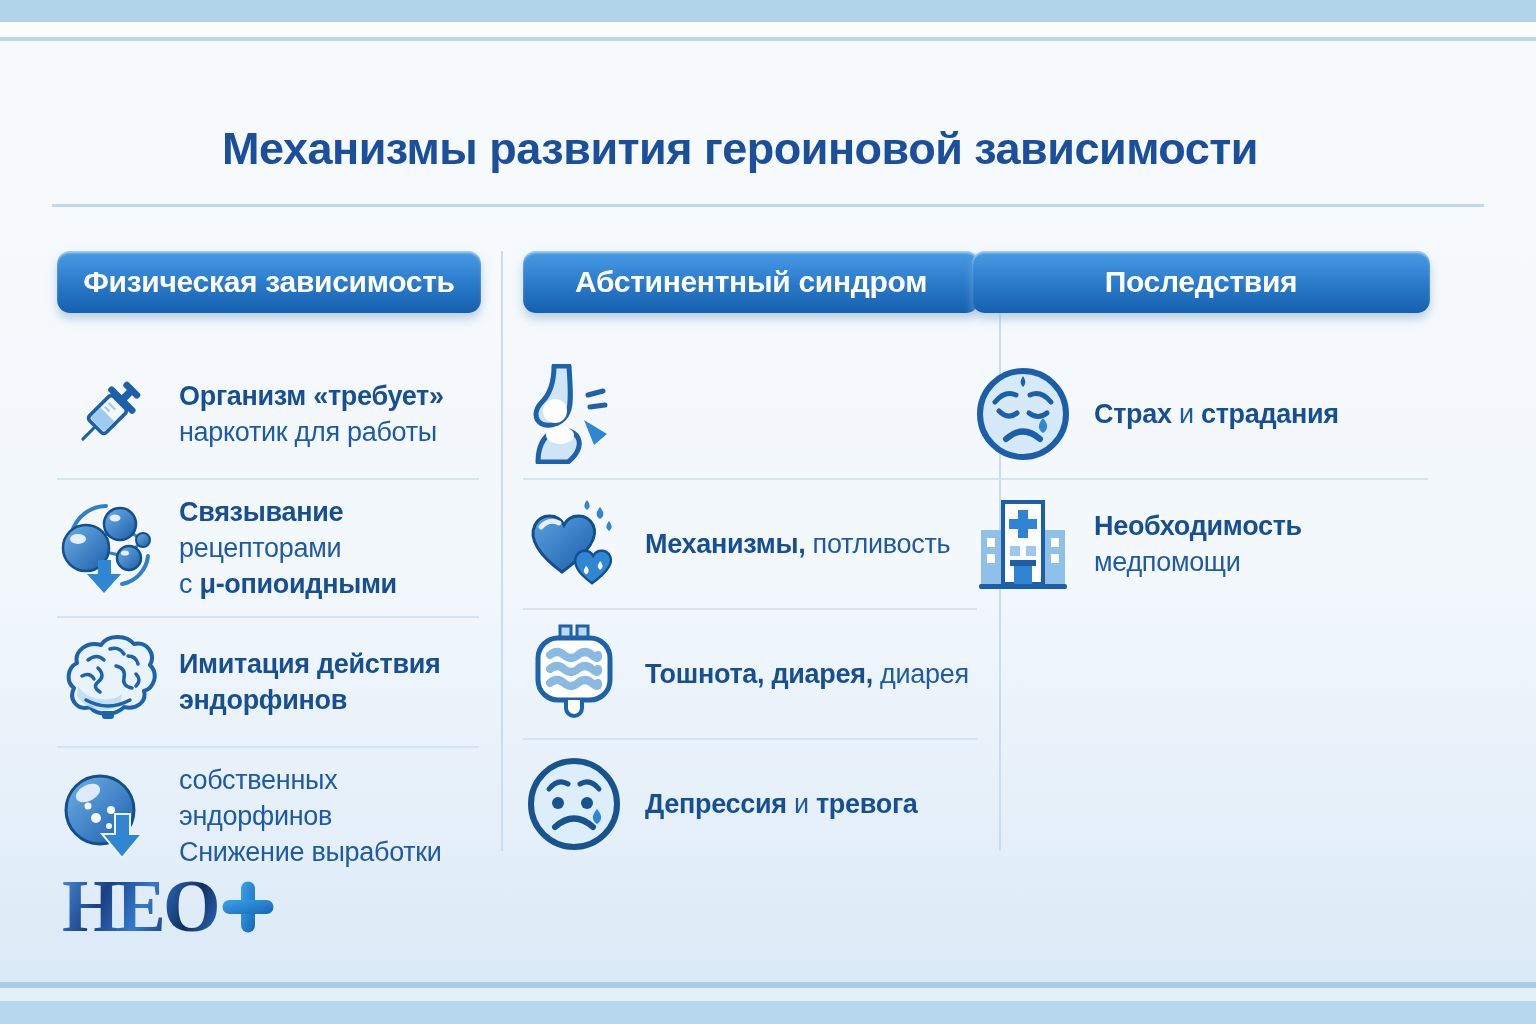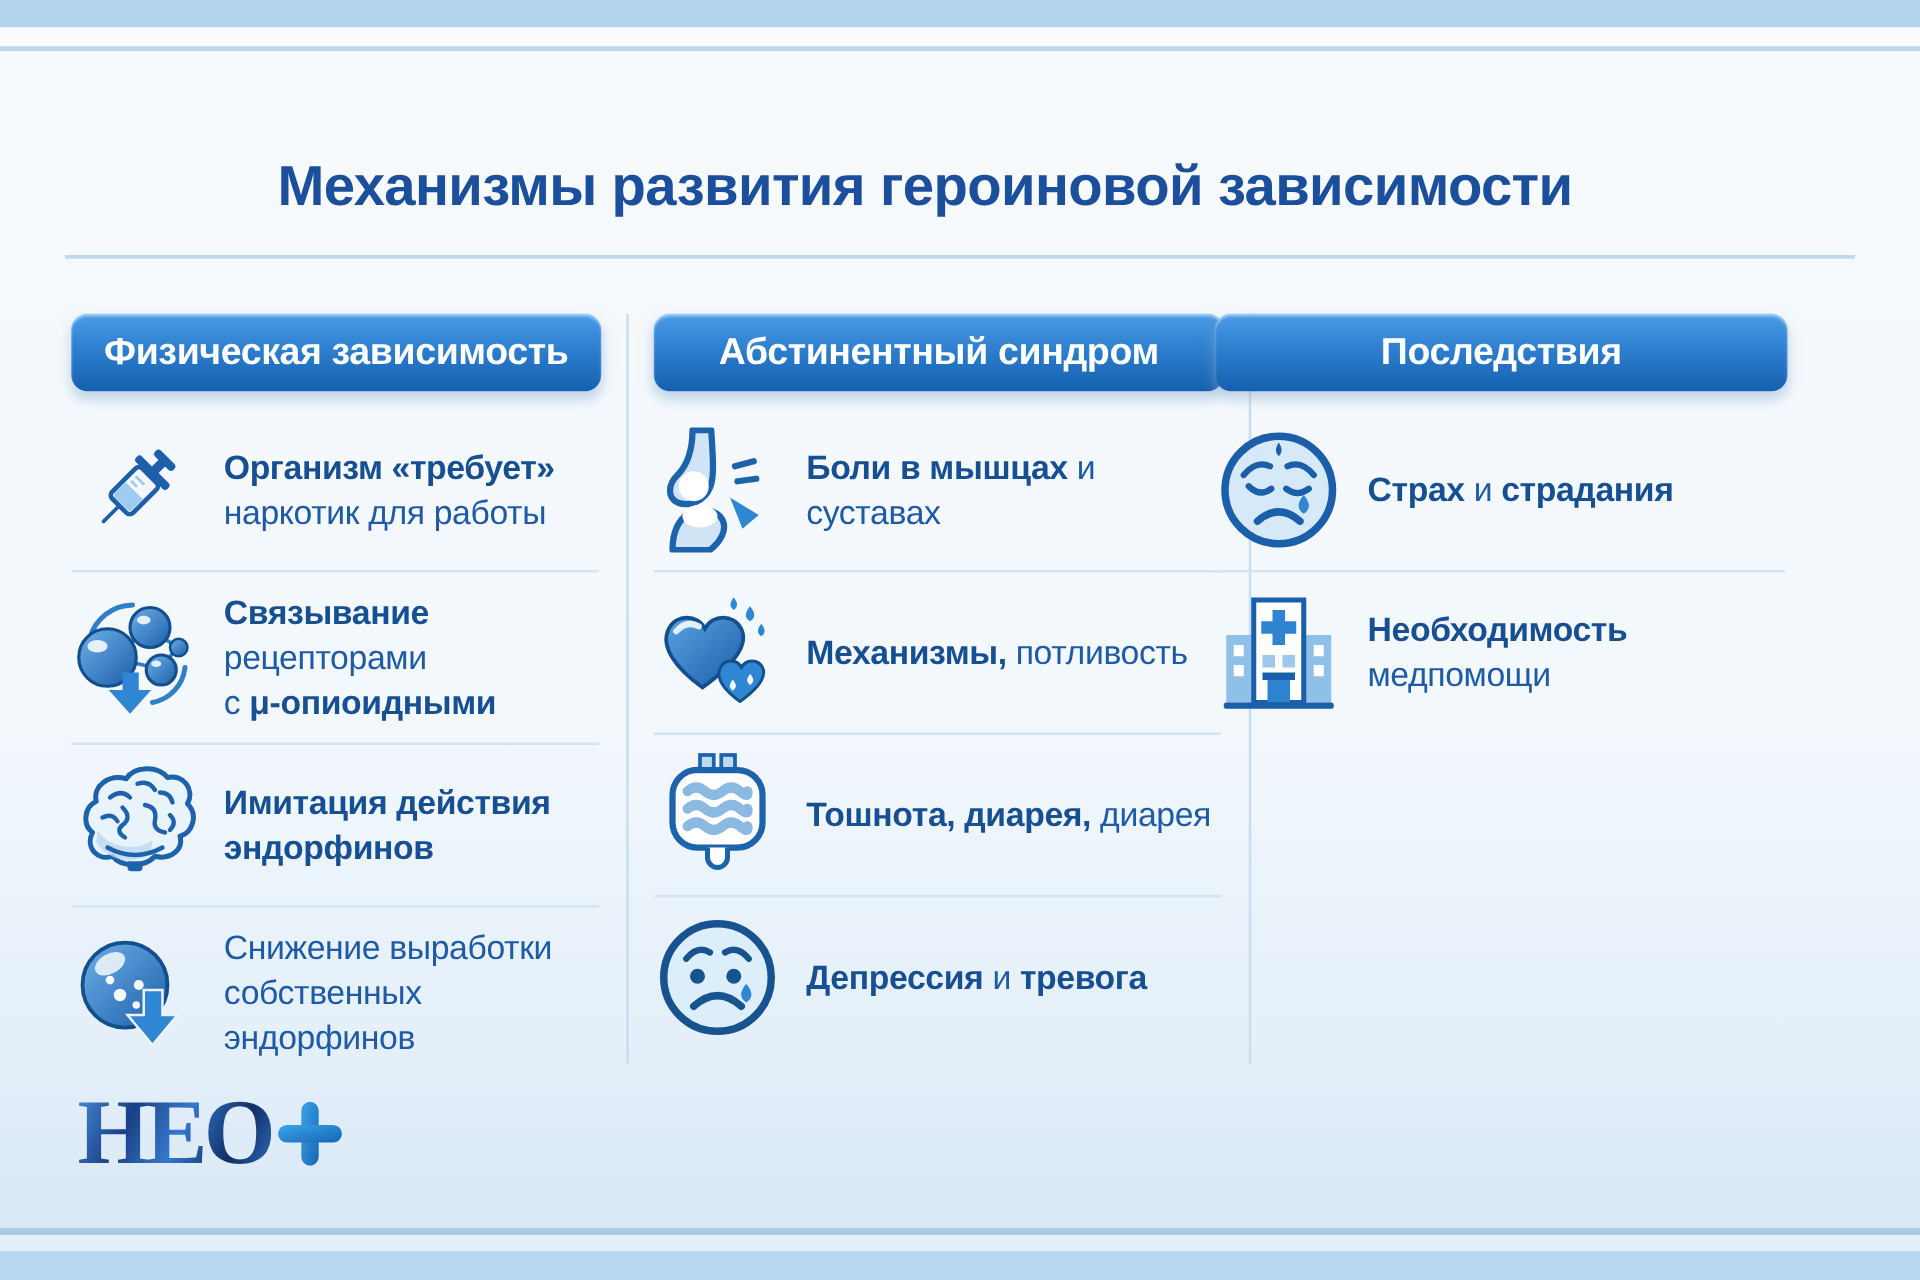--- a/index.html
+++ b/index.html
@@ -35,21 +35,21 @@
   .col { position:absolute; top:210px; }
   #col-0 { left:57px;  width:424px; }
   #col-1 { left:523px; width:456px; }
   #col-2 { left:972px;width:458px; }
   .col-header {
     height:62px; border-radius:13px;
     background:linear-gradient(180deg,#4a9ce6 0%,#2b7ccc 50%,#1560ae 100%);
     box-shadow:0 6px 10px rgba(140,175,212,.55), inset 0 2px 2px rgba(255,255,255,.5);
     display:flex; align-items:center; justify-content:center;
     color:#ffffff; font-size:30px; font-weight:bold; letter-spacing:-0.3px;
-    margin-bottom:15px;
+    margin-bottom:37px;
   }
   .item { display:flex; align-items:center; gap:20px; padding:14px 0; min-height:122px; }
   .icon-box { flex:0 0 102px; display:flex; align-items:center; justify-content:center; }
   .item-text { font-size:27px; line-height:36px; color:#1e5aa5; letter-spacing:-0.3px; }
   .item-text .b { font-weight:bold; color:#174f93; }
   .item-text .r { font-weight:normal; }
   .h-divider { height:2px; background:#d3e4f2; margin-right:2px; }
 
   .logo { position:absolute; left:62px; top:828px; display:flex; align-items:center; }
   .logo-text {
@@ -173,45 +173,42 @@
           <circle cx="42" cy="44" r="34" fill="url(#gDrop)" stroke="#134e8d" stroke-width="3"></circle>
           <ellipse cx="30" cy="27" rx="13" ry="8" fill="#ffffff" opacity="0.8" transform="rotate(-28 30 27)"></ellipse>
           <circle cx="38" cy="52" r="5" fill="#ffffff" opacity="0.95"></circle>
           <circle cx="53" cy="44" r="4" fill="#ffffff" opacity="0.95"></circle>
           <circle cx="30" cy="40" r="3.5" fill="#ffffff" opacity="0.95"></circle>
           <circle cx="51" cy="60" r="3" fill="#ffffff" opacity="0.95"></circle>
           <polygon points="57,48 72,48 72,68 84,68 64,92 44,68 57,68" fill="#2f86d2" stroke="#eaf3fb" stroke-width="2"></polygon>
         </svg>
       </div>
       <div class="item-text">
+        <div><span class="r">собственных эндорфинов</span><span class="b"></span><span class="r"></span><span class="b"></span></div>
         <div><span class="r">Снижение выработки</span><span class="b"></span><span class="r"></span><span class="b"></span></div>
-        <div><span class="r">собственных эндорфинов</span><span class="b"></span><span class="r"></span><span class="b"></span></div>
       </div>
     </div>
   </div>
 
   <div class="col" id="col-1">
     <div class="col-header">Абстинентный синдром</div>
 
     <div class="item">
       <div class="icon-box">
         <svg viewBox="0 0 100 100" width="100" height="100">
           <g stroke="#1d63ac" stroke-width="5" stroke-linejoin="round" stroke-linecap="round">
             <path d="M30 2 C30 18 26 30 18 38 C10 46 10 56 18 60 C28 64 40 58 44 48 C48 40 46 20 45 2 Z" fill="#cfe4f5"></path>
             <path d="M14 98 C14 84 18 74 28 68 C38 64 50 66 54 74 C58 82 52 92 44 98 Z" fill="#cfe4f5"></path>
           </g>
           <circle cx="31" cy="47" r="12" fill="#ffffff"></circle>
           <ellipse cx="36" cy="71" rx="14" ry="9" fill="#ffffff"></ellipse>
           <line x1="64" y1="31" x2="79" y2="27" stroke="#1d63ac" stroke-width="5" stroke-linecap="round"></line>
           <line x1="66" y1="43" x2="81" y2="41" stroke="#1d63ac" stroke-width="5" stroke-linecap="round"></line>
           <polygon points="60,56 83,70 70,81" fill="#2f86d2"></polygon>
         </svg>
-      </div>
-      <div class="item-text">
-        <div><span class="r"></span><span class="b">Боли в мышцах</span><span class="r"> и суставах</span><span class="b"></span></div>
       </div>
     </div>
     <div class="h-divider"></div>
 
     <div class="item">
       <div class="icon-box">
         <svg viewBox="0 0 100 100" width="100" height="100">
           <defs>
             <linearGradient id="gHeart" x1="0" y1="0" x2="1" y2="1">
               <stop offset="0" stop-color="#5aa2e2"></stop>

